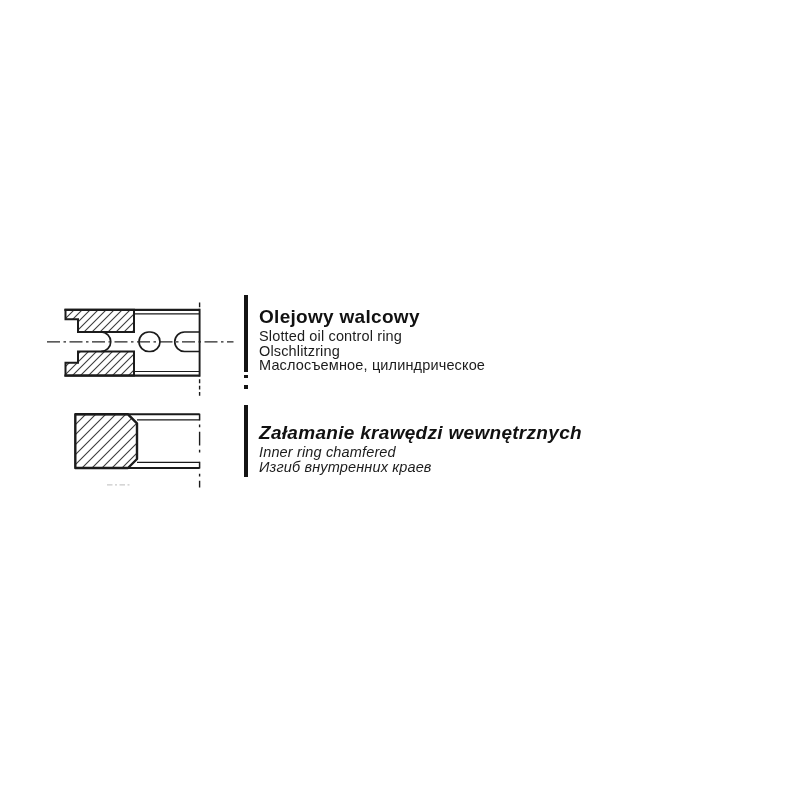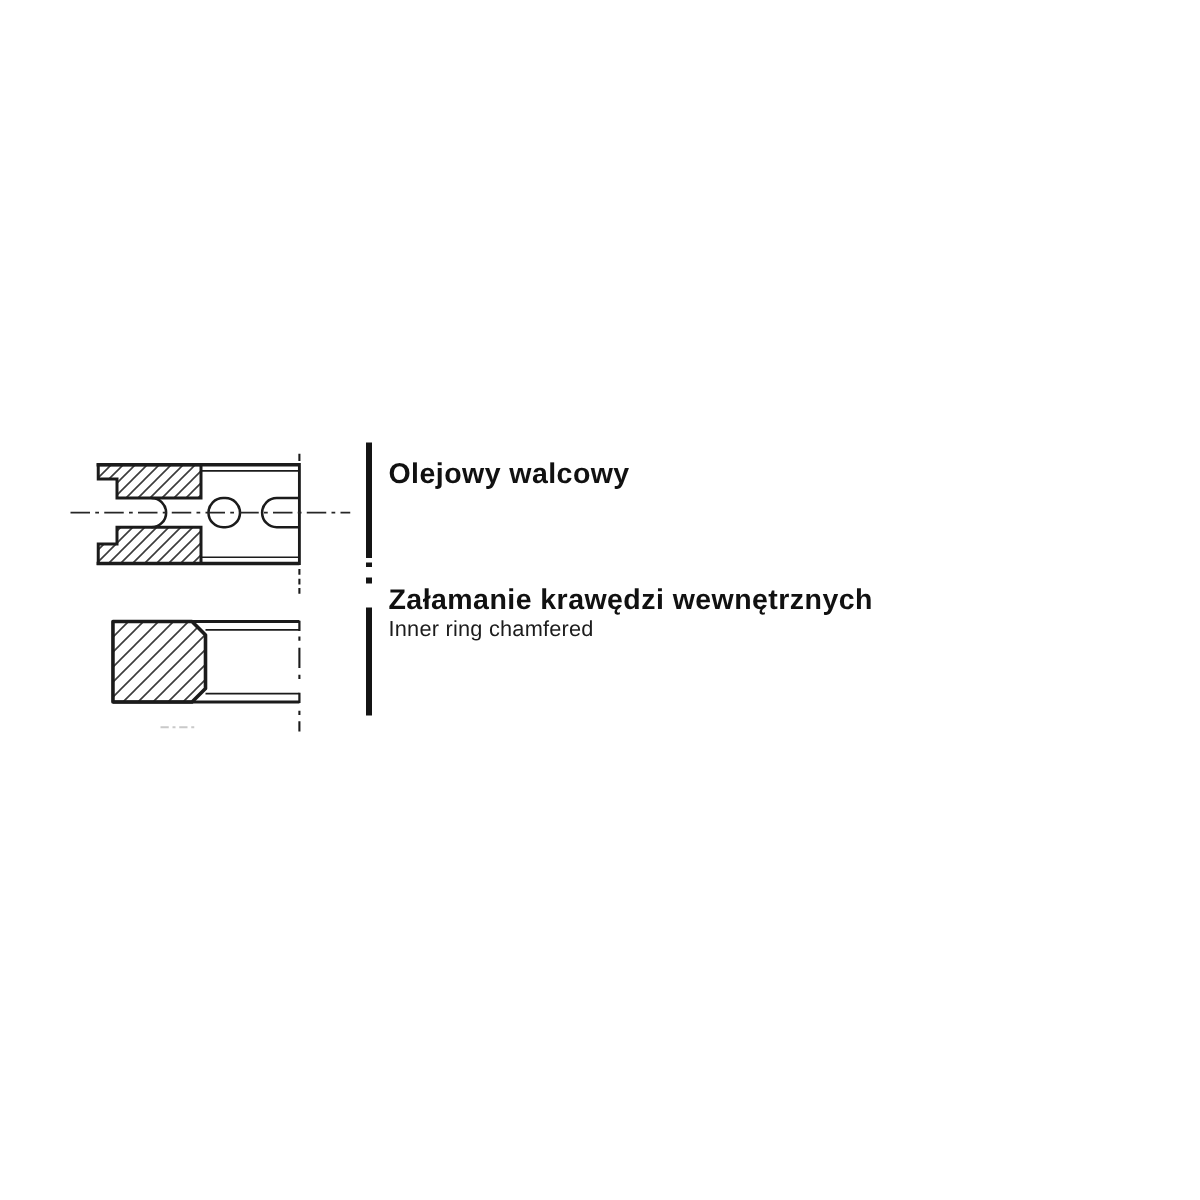--- a/index.html
+++ b/index.html
@@ -77,20 +77,25 @@
 
     <path d="M199.6,302.5 V307.3 M199.6,379.3 V383.2 M199.6,385.8 V389.6 M199.6,392 V395.8" stroke="#1b1b1b" stroke-width="1.4" fill="none"></path>
   </svg>
 
   <div class="divider-bar" style="top:295px; height:77px;"></div>
   <div class="divider-dot" style="top:374.5px; height:3px;"></div>
   <div class="divider-dot" style="top:384.5px; height:4px;"></div>
 
   <div class="label-block" style="top:305px;">
     <div class="section-title">Olejowy walcowy</div>
+    <div class="section-subs">
+      <div>Slotted oil control ring</div>
+      <div>Olschlitzring</div>
+      <div>Маслосъемное, цилиндрическое</div>
+    </div>
   </div>
 
   <svg class="drawing" style="left:55px; top:403px;" width="165" height="95" viewBox="55 403 165 95">
     <defs>
       <pattern id="hatch2" patternUnits="userSpaceOnUse" width="10" height="10">
         <path d="M-2.5,2.5 L2.5,-2.5 M0,10 L10,0 M7.5,12.5 L12.5,7.5" stroke="#3c3c3c" stroke-width="1.1" fill="none"></path>
       </pattern>
     </defs>
 
     <path d="M75.3,414.3 L128,414.3 L137,423.3 L137,459 L128,468 L75.3,468 Z" fill="url(#hatch2)" stroke="#1b1b1b" stroke-width="2.4" stroke-linejoin="round"></path>
@@ -101,20 +106,21 @@
 
     <path d="M199.6,413.8 V420.6 M199.6,461.8 V468.6" stroke="#1b1b1b" stroke-width="1.5" fill="none"></path>
 
     <path d="M199.6,424.4 V427.2 M199.6,431.8 V445.4 M199.6,449.8 V452.6 M199.6,473.8 V476.6 M199.6,480.8 V487.6" stroke="#1b1b1b" stroke-width="1.4" fill="none"></path>
 
     <path d="M107,484.8 H131" stroke="#c9c9c9" stroke-width="1.3" stroke-dasharray="5.5 2.5 2 2.5" fill="none"></path>
   </svg>
 
   <div class="divider-bar" style="top:405px; height:72px;"></div>
 
-  <div class="label-block" style="top:389px;">
+  <div class="label-block" style="top:421px;font-style:italic;">
     <div class="section-title">Załamanie krawędzi wewnętrznych</div>
     <div class="section-subs">
       <div>Inner ring chamfered</div>
+      <div>Изгиб внутренних краев</div>
     </div>
   </div>
 
 </div>
 
 </body></html>

